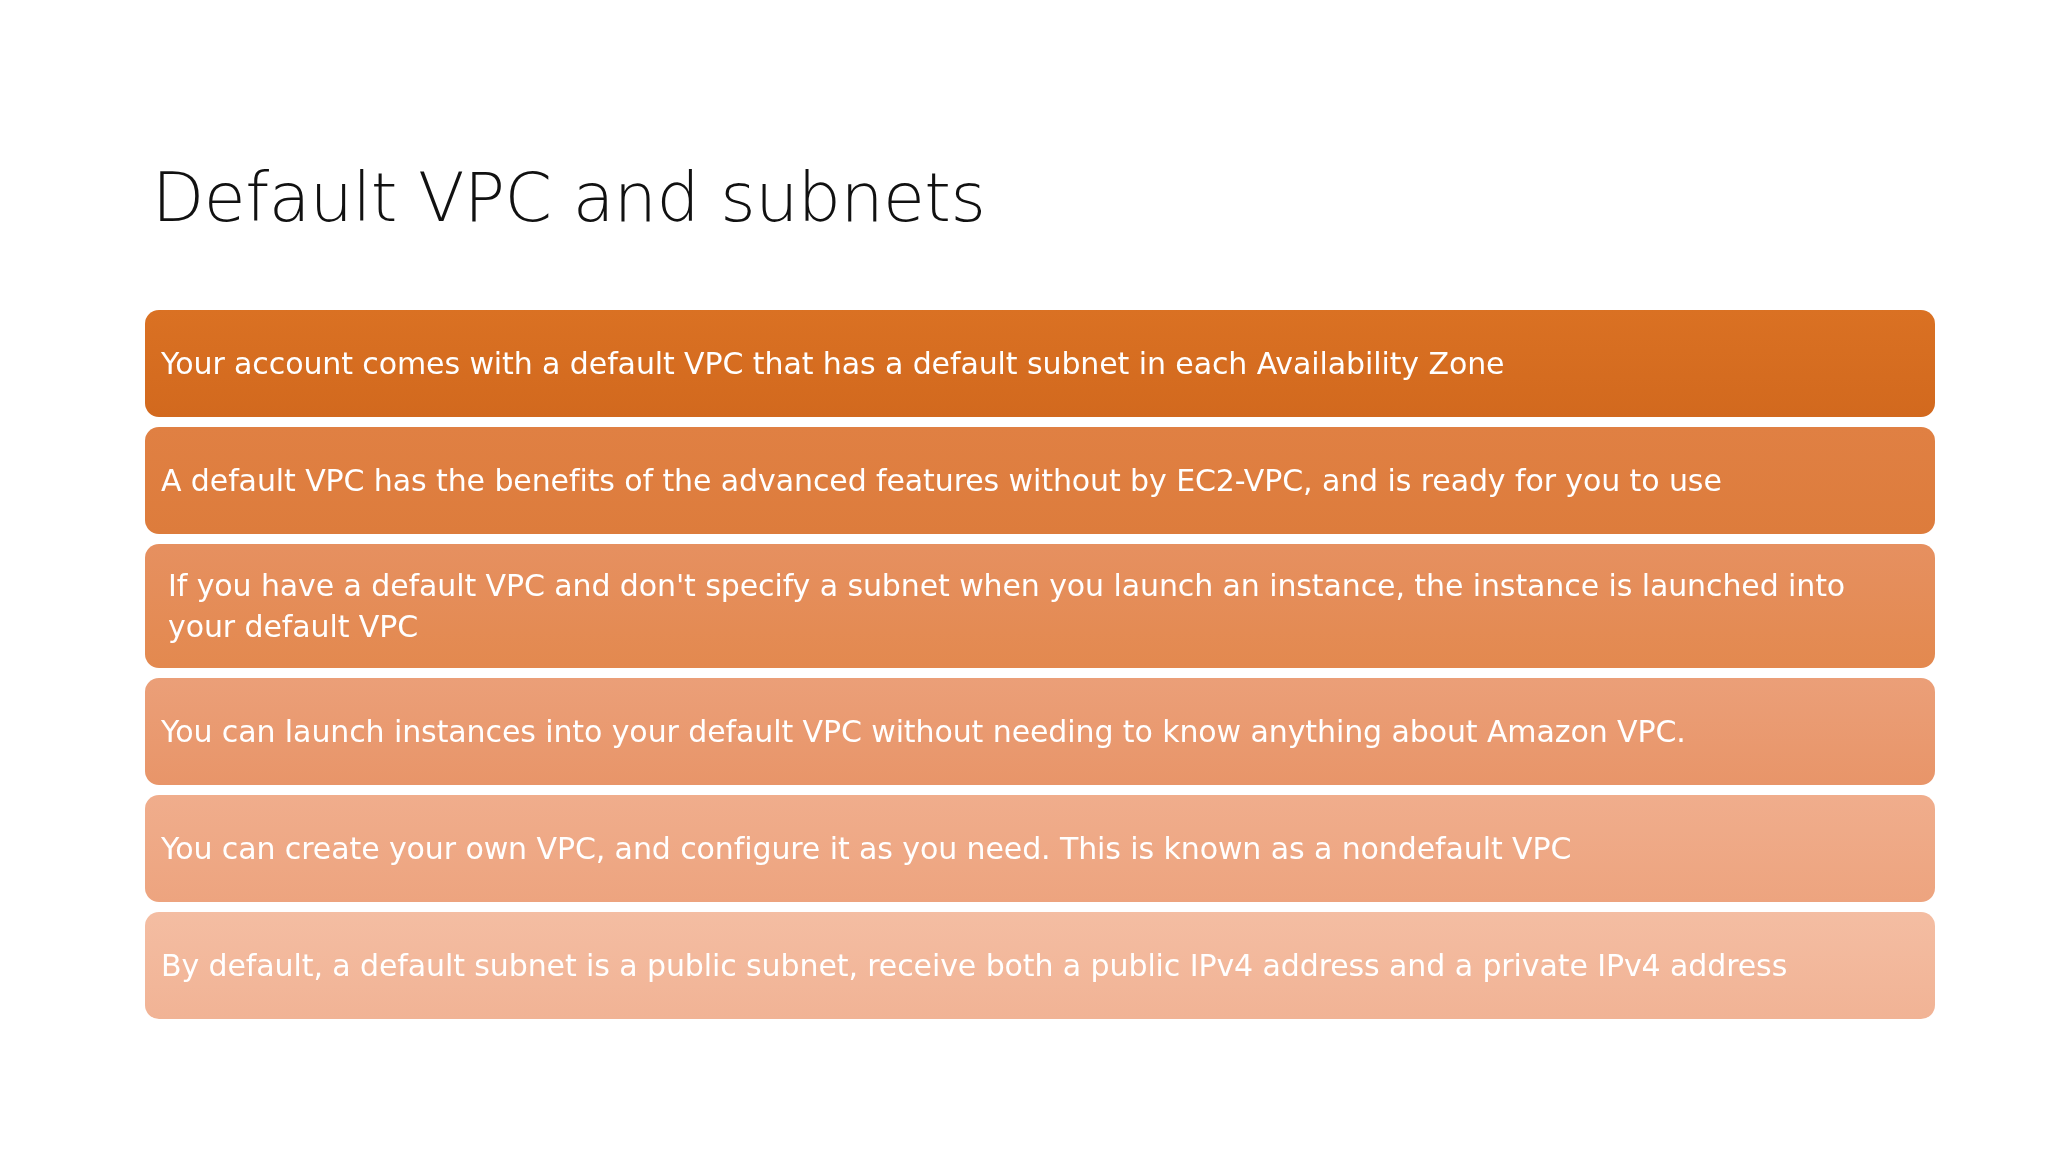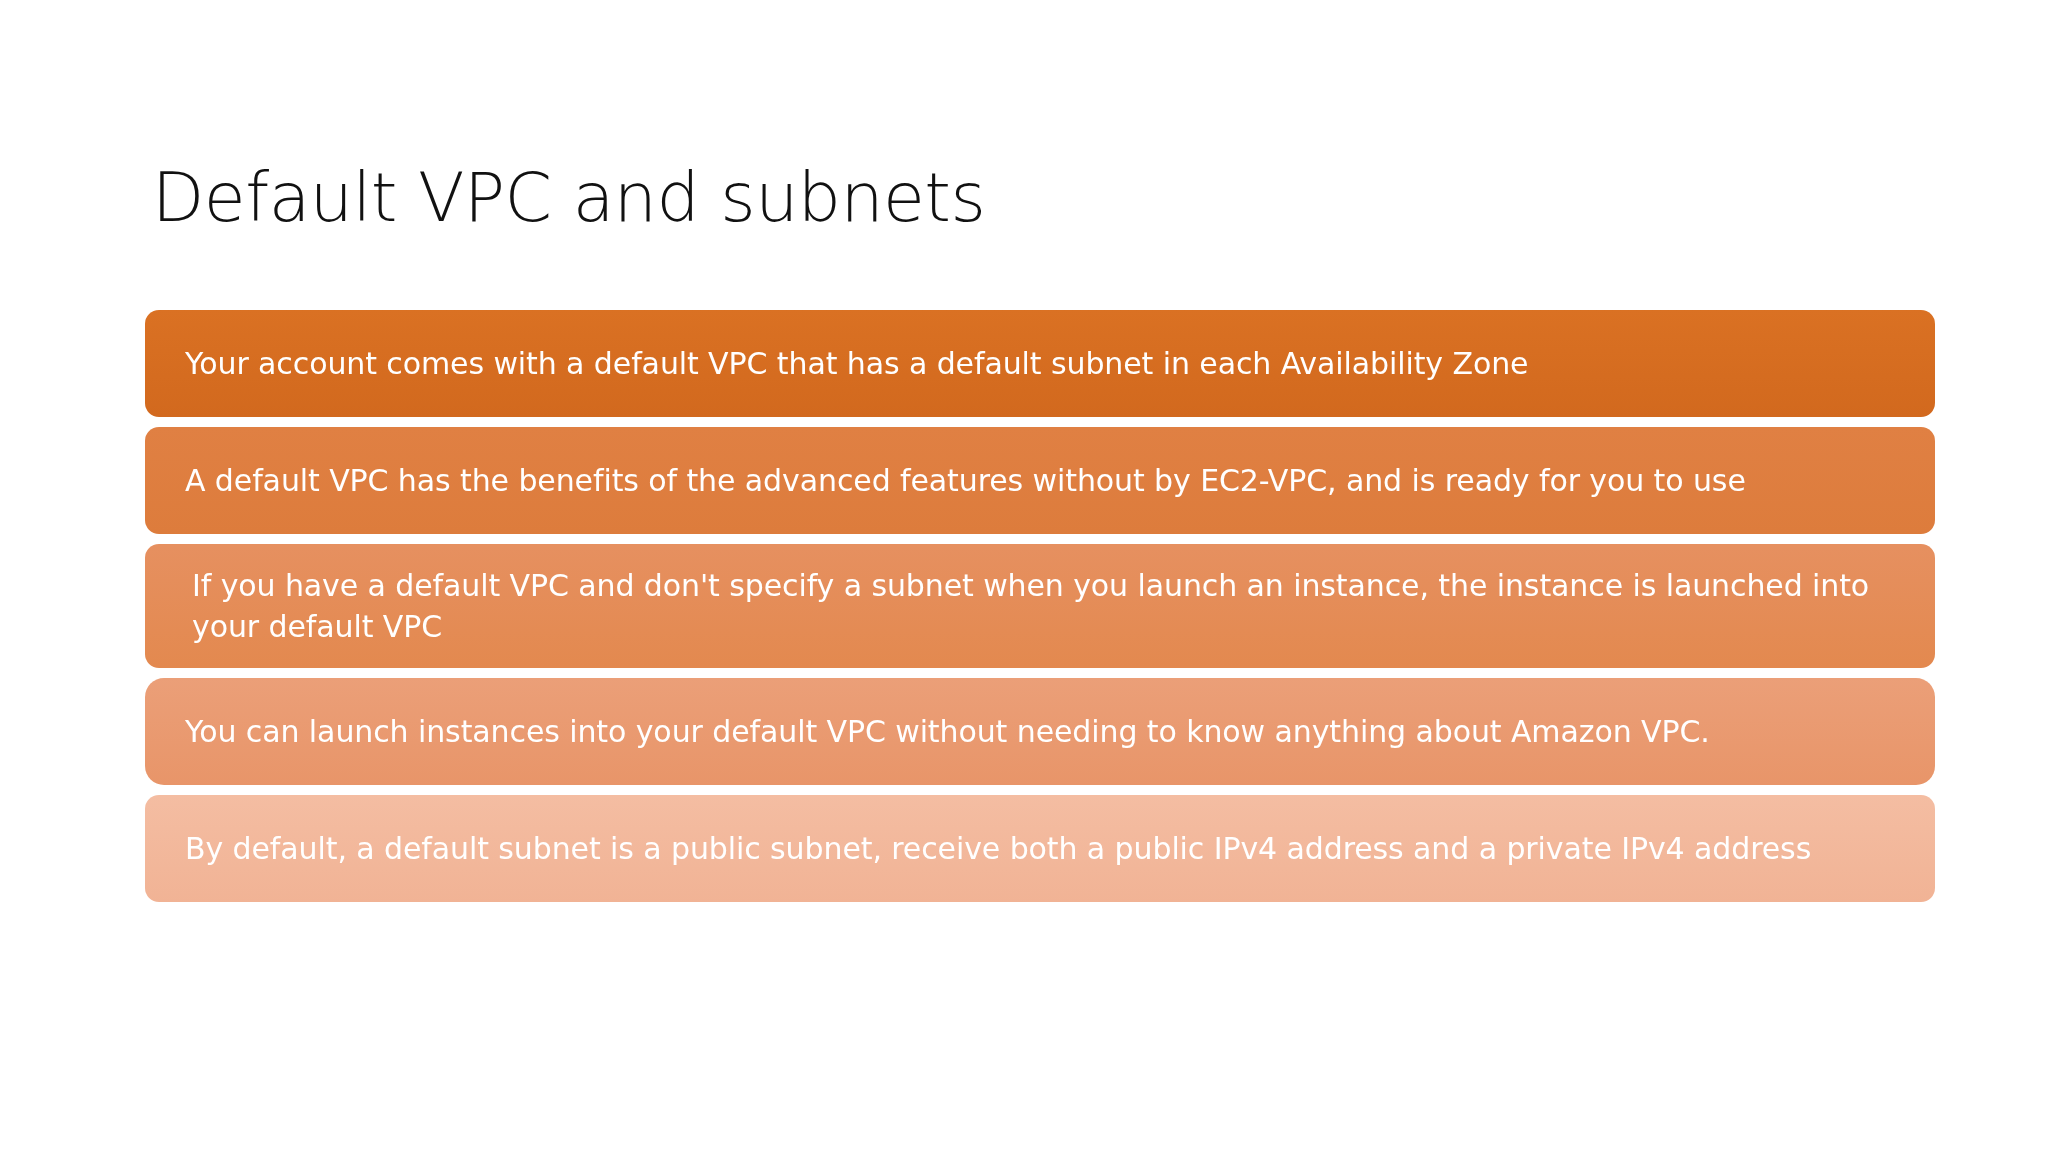--- a/index.html
+++ b/index.html
@@ -67,21 +67,20 @@
   .smartart-row.h2 { flex: 0 0 124px; height: 124px; }
 
   .smartart-text {
     font-family: "DejaVu Sans", "Liberation Sans", sans-serif;
     font-size: 30px;
     font-weight: 400;
     line-height: 41px;
     color: #ffffff;
     letter-spacing: -0.1px;
     max-width: 1740px;
-    margin-left: 24px;
   }
 </style>
 </head>
 <body style="background: rgb(255, 255, 255);">
 
 <div id="slide" style="background: rgb(255, 255, 255);">
 
   <h1 id="slide-title" style="color: rgb(17, 17, 17);">Default VPC and subnets</h1>
 
   <div id="smartart-list">
@@ -91,24 +90,27 @@
     </div>
 
     <div class="smartart-row h1" id="row-1" style="background: linear-gradient(rgb(224, 128, 67) 0%, rgb(221, 124, 60) 100%);">
       <span class="smartart-text" style="color: rgb(255, 255, 255);">A default VPC has the benefits of the advanced features without by EC2-VPC, and is ready for you to use</span>
     </div>
 
     <div class="smartart-row h2" id="row-2" style="background: linear-gradient(rgb(230, 144, 96) 0%, rgb(227, 137, 79) 100%); padding-left: 23px;">
       <span class="smartart-text" style="color: rgb(255, 255, 255);">If you have a default VPC and don't specify a subnet when you launch an instance, the instance is launched into your default VPC</span>
     </div>
 
-    <div class="smartart-row h1" id="row-3" style="background: linear-gradient(rgb(235, 159, 120) 0%, rgb(232, 149, 105) 100%); border-radius: 19px;">
+    <div class="smartart-row h1" id="row-3" style="background: linear-gradient(rgb(235, 159, 120) 0%, rgb(232, 149, 105) 100%);">
       <span class="smartart-text" style="color: rgb(255, 255, 255);">You can launch instances into your default VPC without needing to know anything about Amazon VPC.</span>
     </div>
 
+    <div class="smartart-row h1" id="row-4" style="background: linear-gradient(rgb(240, 173, 140) 0%, rgb(237, 164, 127) 100%);">
+      <span class="smartart-text" style="color: rgb(255, 255, 255);">You can create your own VPC, and configure it as you need. This is known as a nondefault VPC</span>
+    </div>
 
     <div class="smartart-row h1" id="row-5" style="background: linear-gradient(rgb(244, 189, 162) 0%, rgb(241, 179, 149) 100%);">
       <span class="smartart-text" style="color: rgb(255, 255, 255);">By default, a default subnet is a public subnet, receive both a public IPv4 address and a private IPv4 address</span>
     </div>
 
   </div>
 
 </div>
 
 </body></html>

